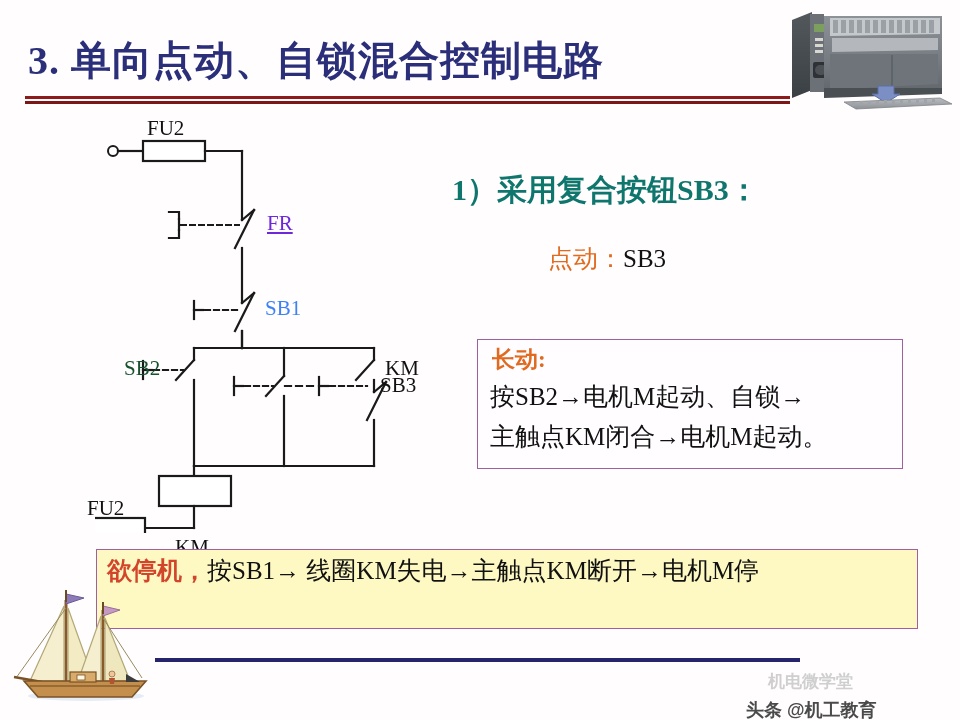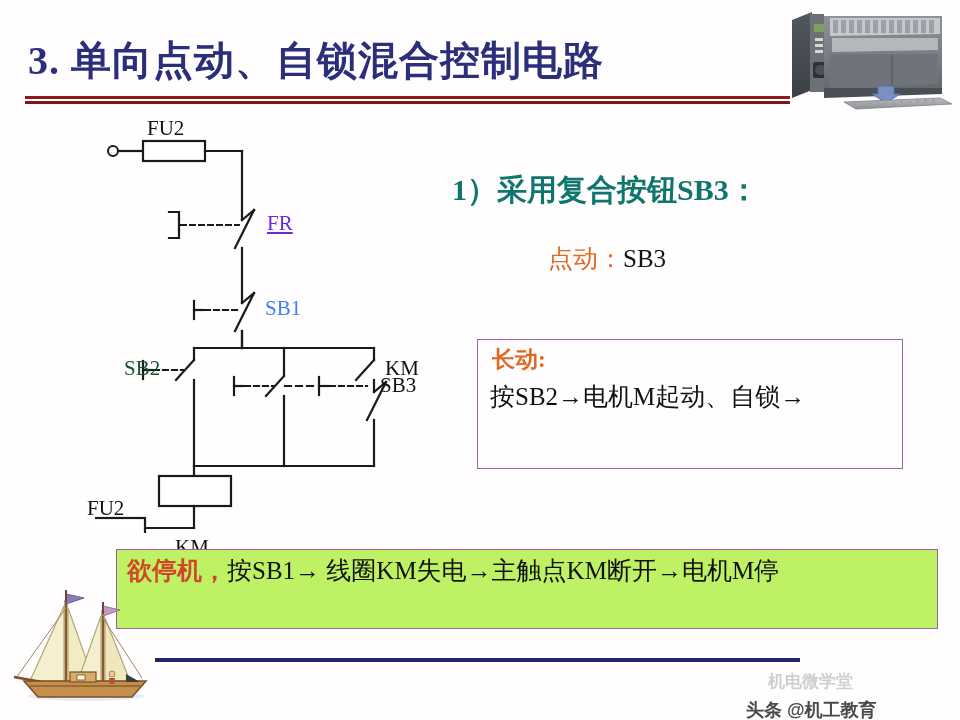--- a/index.html
+++ b/index.html
@@ -51,22 +51,22 @@
     border:1.5px solid #a05fa0;background:#fffdff;font-family:Liberation Serif, serif;
   }
   #longrun-label{
     position:absolute;left:14px;top:4px;font-size:23px;font-weight:bold;color:#e06a20;
   }
   #longrun-l1{position:absolute;left:12px;top:40px;font-size:25px;color:#111;white-space:nowrap;}
   #longrun-l2{position:absolute;left:12px;top:80px;font-size:25px;color:#111;white-space:nowrap;}
 
   
   #stop-box{
-    position:absolute;left:116px;top:549px;width:820px;height:78px;
-    border:1.5px solid #a05fa0;background:#bef264;
+    position:absolute;left:96px;top:549px;width:820px;height:78px;
+    border:1.5px solid #a05fa0;background:#fef9c3;
   }
   #stop-l1{position:absolute;left:10px;top:4px;font-size:25px;color:#111;white-space:nowrap;}
   #stop-l1 .hl{color:#d2452a;font-weight:bold;}
   #stop-l2{position:absolute;left:10px;top:42px;font-size:25px;color:#111;white-space:nowrap;}
 
   
   #bottom-rule{position:absolute;left:155px;top:658px;width:645px;height:4px;background:#26246b;}
 
   
   #sailboat{position:absolute;left:8px;top:578px;width:150px;height:132px;}
@@ -273,20 +273,21 @@
 
   <div id="heading-1">1）采用复合按钮SB3：</div>
 
   <div id="dianddong-line">
     <span class="lbl">点动：</span><span class="val">SB3</span>
   </div>
 
   <div id="longrun-box">
     <div id="longrun-label">长动:</div>
     <div id="longrun-l1">按SB2→电机M起动、自锁→</div>
+    <div id="longrun-l2">主触点KM闭合→电机M起动。</div>
   </div>
 
   <div id="stop-box">
     <div id="stop-l1">
       <span class="hl">欲停机，</span><span>按SB1→ 线圈KM失电→主触点KM断开→电机M停</span>
     </div>
   </div>
 
   <div id="bottom-rule"></div>
 

